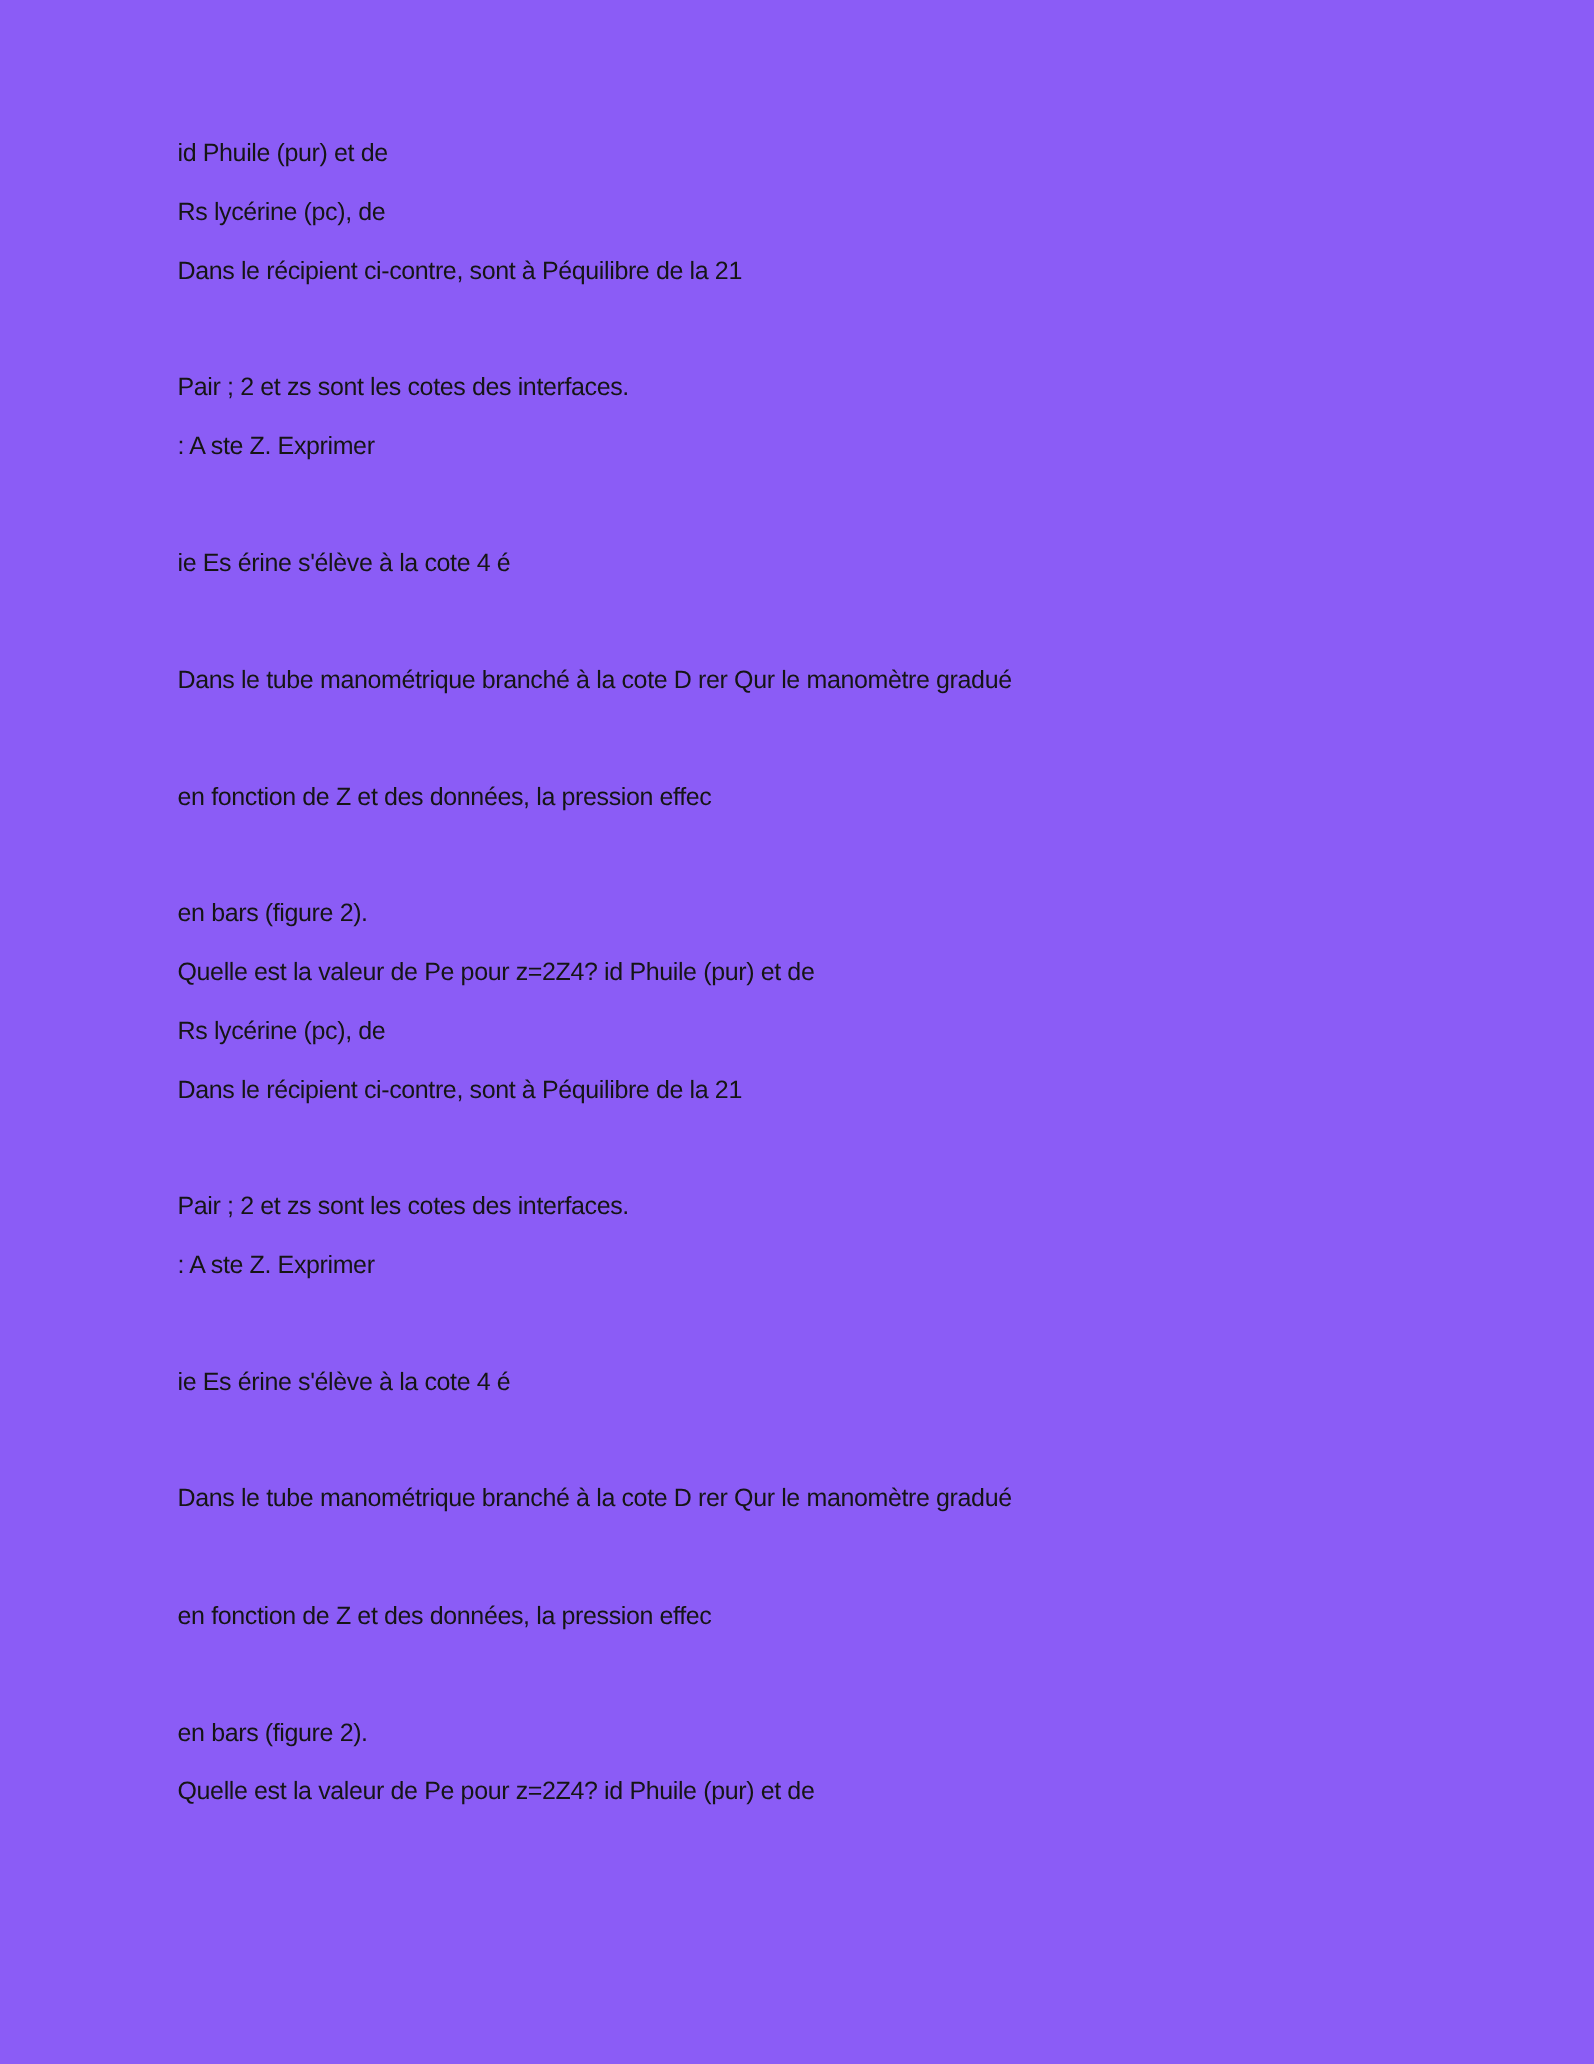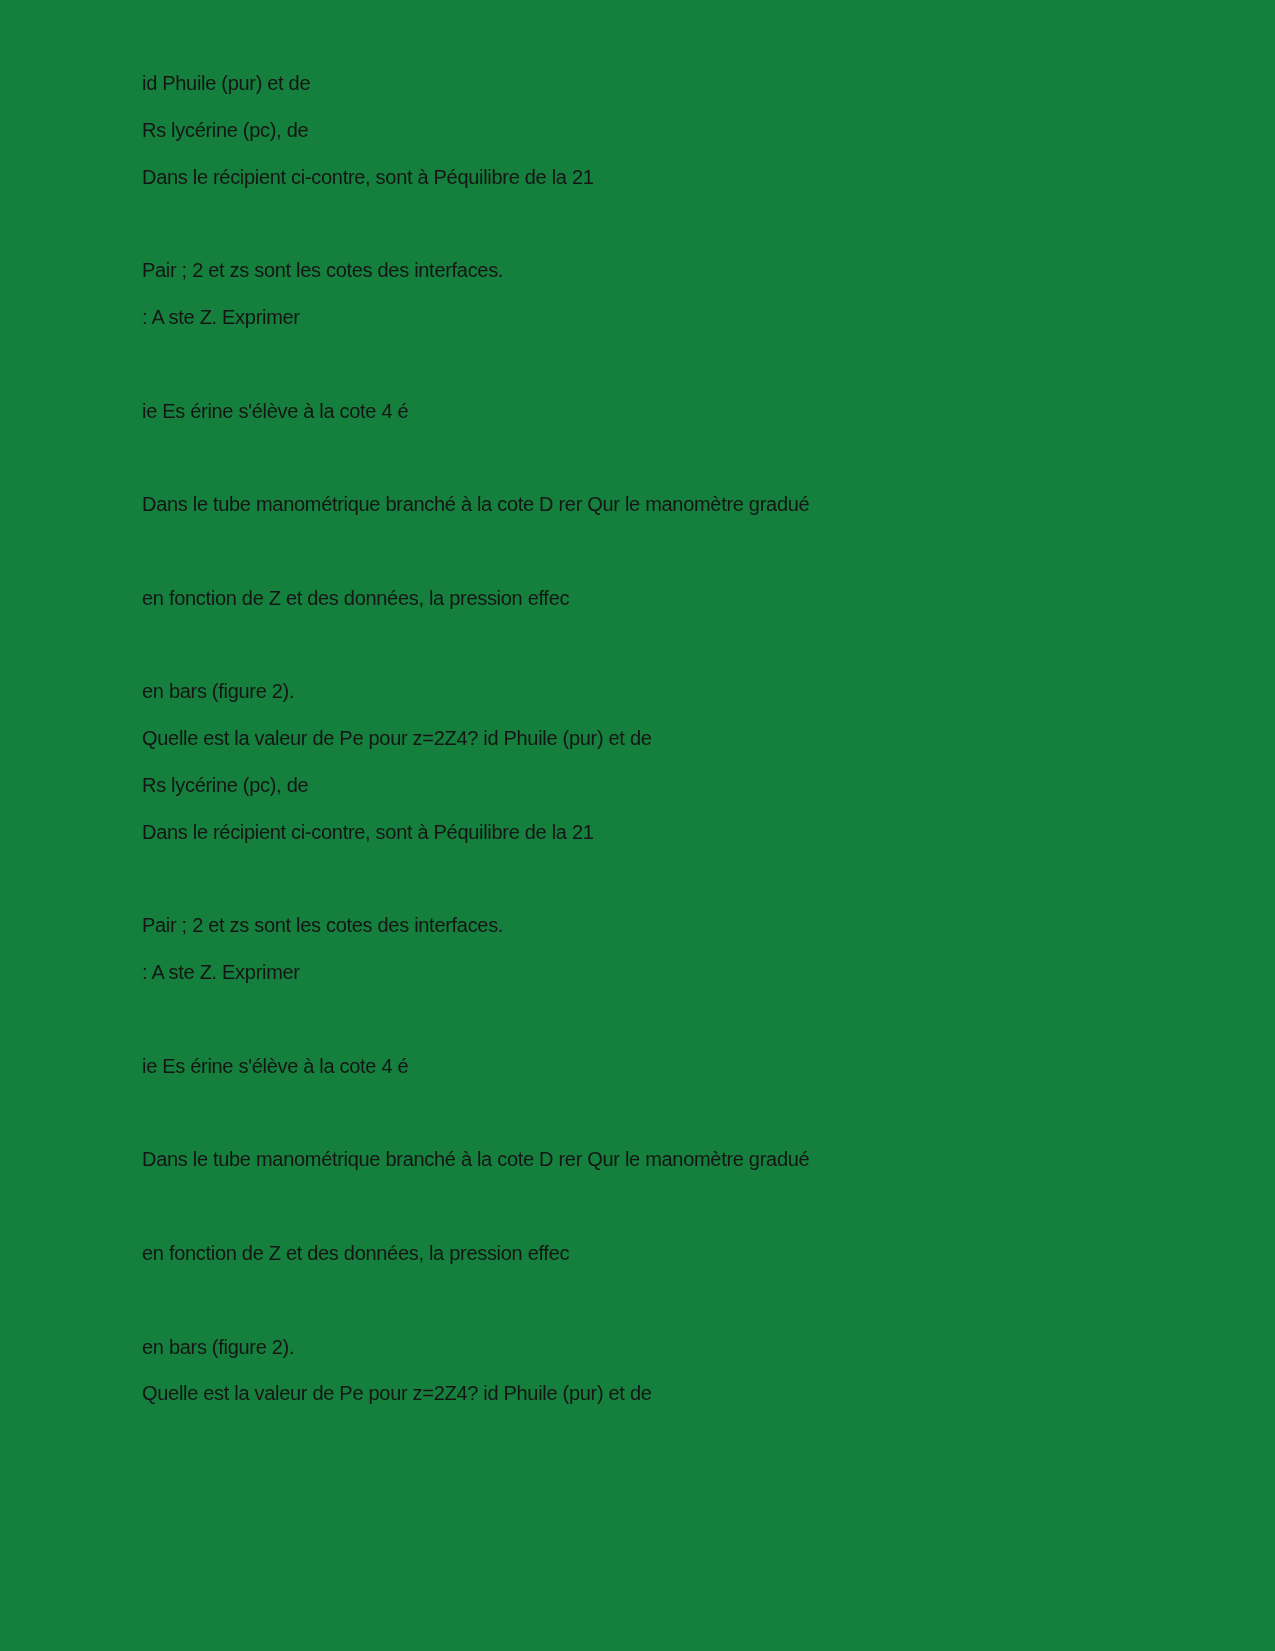--- a/index.html
+++ b/index.html
@@ -10,23 +10,23 @@
   body {
     width: 1275px;
     height: 1651px;
     overflow: hidden;
     font-family: "Liberation Sans", "DejaVu Sans", sans-serif;
   }
   .page {
     position: relative;
     width: 1275px;
     height: 1651px;
-    background: #15803d;
+    background: #8b5cf6;
     box-sizing: border-box;
-    padding: 60px 140px 0 142px;
+    padding: 100px 140px 0 142px;
   }
   .textblock p.line {
     margin: 0;
     padding: 0;
     font-size: 20px;
     letter-spacing: -0.3px;
     line-height: 46.8px;
     min-height: 46.8px;
     white-space: pre;
     color: #151515;

